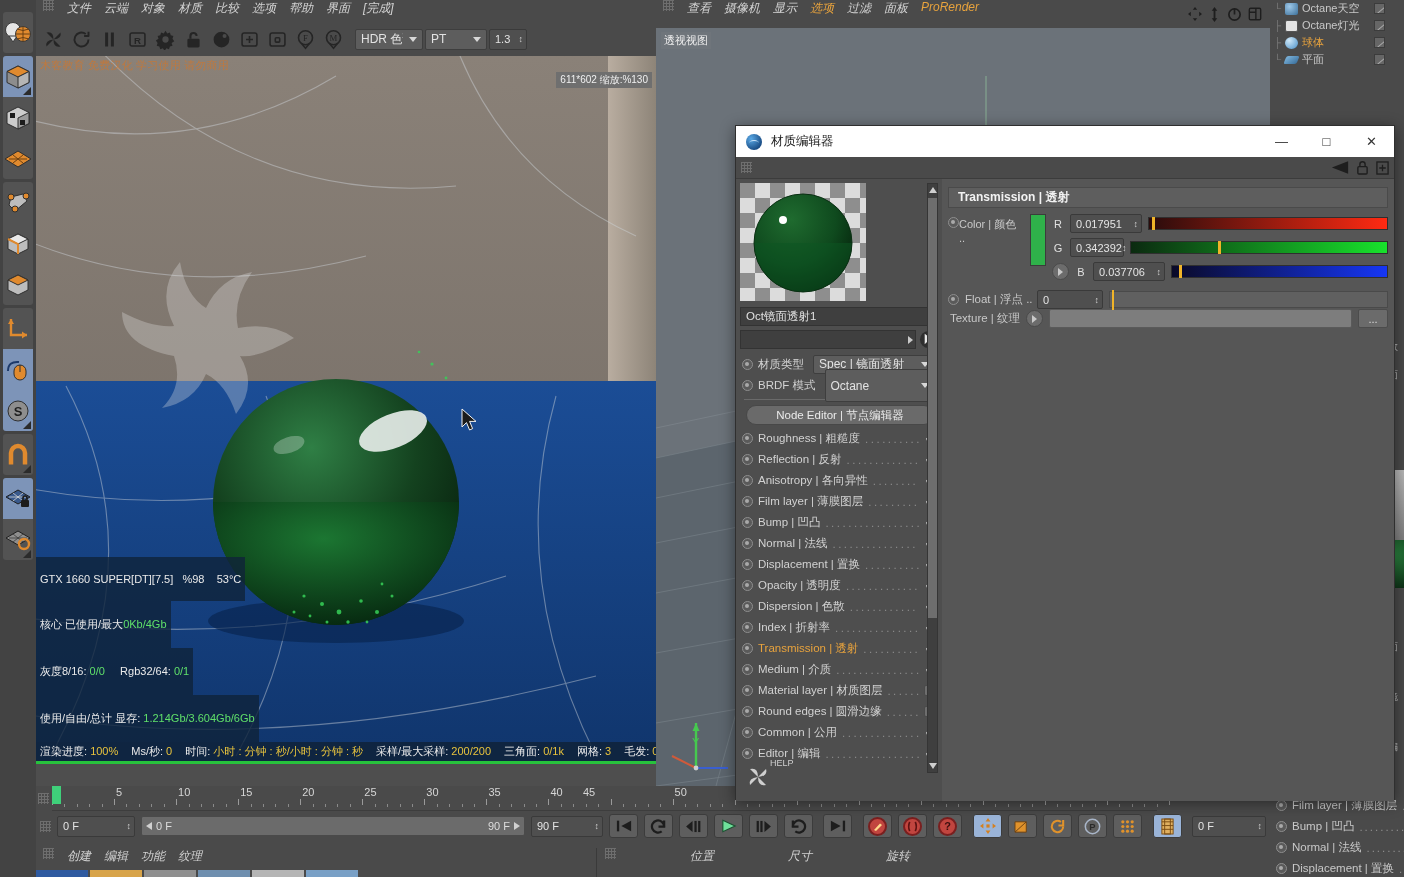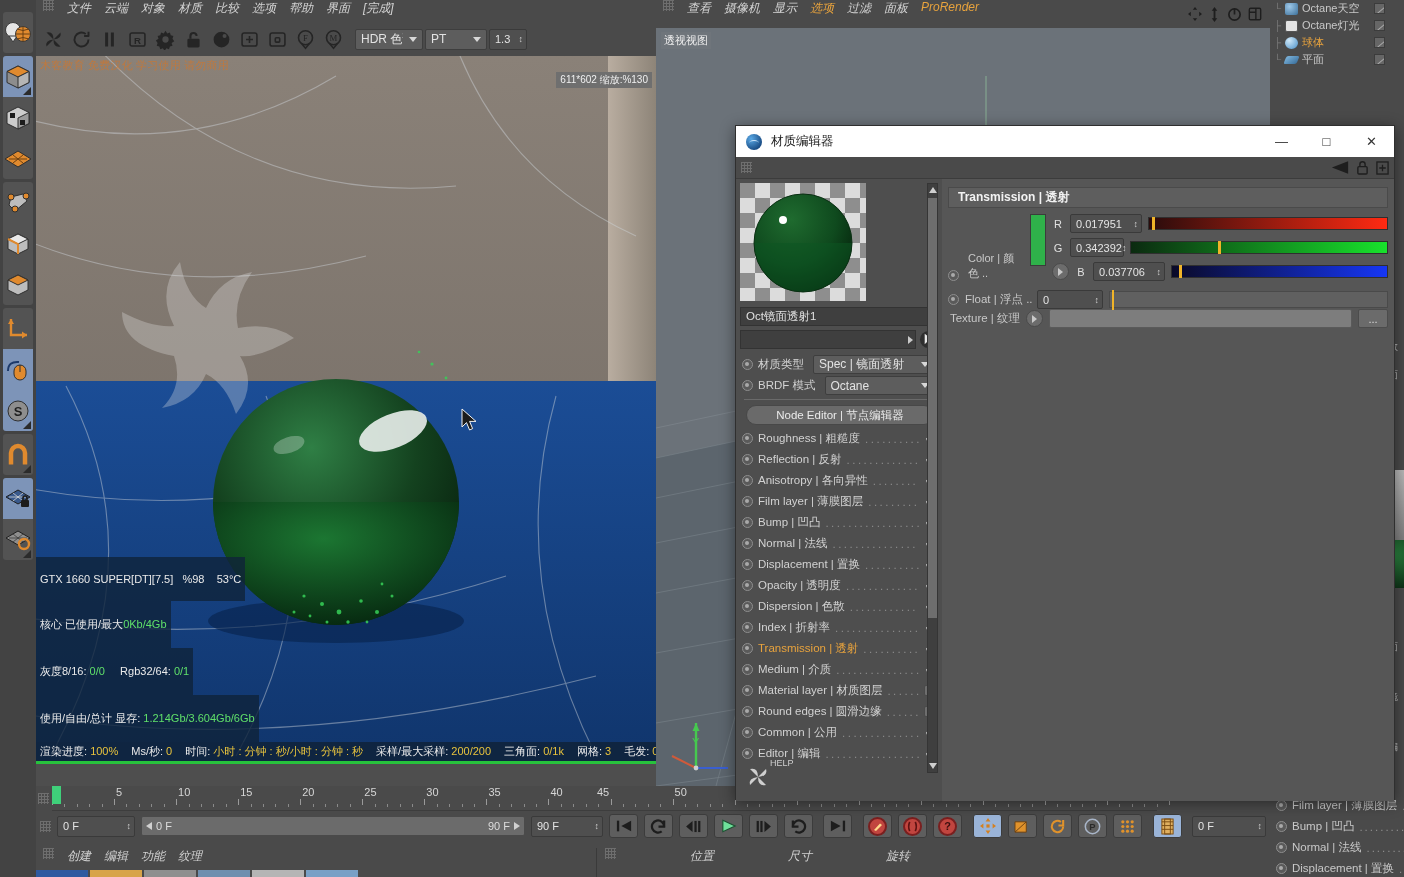--- a/index.html
+++ b/index.html
@@ -700,21 +700,21 @@
           <div class="lbl" style="left: 248.222px;">20</div>
           <div class="tick" style="left: 310.278px;"></div>
           <div class="lbl" style="left: 310.278px;">25</div>
           <div class="tick" style="left: 372.333px;"></div>
           <div class="lbl" style="left: 372.333px;">30</div>
           <div class="tick" style="left: 434.389px;"></div>
           <div class="lbl" style="left: 434.389px;">35</div>
           <div class="tick" style="left: 496.444px;"></div>
           <div class="lbl" style="left: 496.444px;">40</div>
           <div class="tick" style="left: 558.5px;"></div>
-          <div class="lbl" style="left: 543px; text-align: right;">45</div>
+          <div class="lbl" style="left: 529px; text-align: right;">45</div>
           <div class="tick" style="left: 620.556px;"></div>
           <div class="lbl" style="left: 620.556px;">50</div>
           <div class="tick" style="left: 682.611px;"></div>
           <div class="lbl" style="left: 682.611px;">55</div>
           <div class="tick" style="left: 744.667px;"></div>
           <div class="lbl" style="left: 744.667px;">60</div>
           <div class="tick" style="left: 806.722px;"></div>
           <div class="lbl" style="left: 806.722px;">65</div>
           <div class="tick" style="left: 868.778px;"></div>
           <div class="lbl" style="left: 868.778px;">70</div>
@@ -1038,21 +1038,21 @@
           <span class="radio"></span>
           <span class="lbl2">材质类型</span>
           <span class="combo" style="flex:1;margin-left:4px;height:19px">
             <span class="cv">Spec | 镜面透射</span>
             <span class="caret"></span>
           </span>
         </div>
         <div class="proprow">
           <span class="radio"></span>
           <span class="lbl2">BRDF 模式</span>
-          <span class="combo" style="flex:1;margin-left:4px;height:19px">
+          <span class="combo" style="flex:1;margin-left:4px;height:33px">
             <span class="cv">Octane</span>
             <span class="caret"></span>
           </span>
         </div>
 
         <div style="height:1px;background:#6a6a6a;margin:3px 8px"></div>
 
         <div class="nodebtn">Node Editor | 节点编辑器</div>
 
         <div id="channel-list">
@@ -1168,21 +1168,21 @@
           <span class="ab up"></span>
           <span class="thumb"></span>
           <span class="ab dn"></span>
         </div>
       </div>
 
       <div id="dlg-right">
         <div id="sectionhdr">Transmission | 透射</div>
 
         <div style="display:flex;gap:6px;margin-top:6px">
-          <div class="clab" style="width:76px;display:flex;align-items:flex-end;gap:9px;padding-top:3px">
+          <div class="clab" style="width:76px;display:flex;align-items:flex-start;gap:0;padding-top:3px">
             <span class="radio"></span>
             <span>Color | 颜色 ..</span>
           </div>
           <div class="swatch" id="color-swatch" style="background: rgb(47, 177, 74);"></div>
           <div style="flex:1;display:flex;flex-direction:column;gap:5px">
 
             <div style="display:flex;align-items:center;gap:6px">
               <span class="chan">R</span>
               <span class="numfield" style="width:72px">
                 <span class="nv">0.017951</span>

